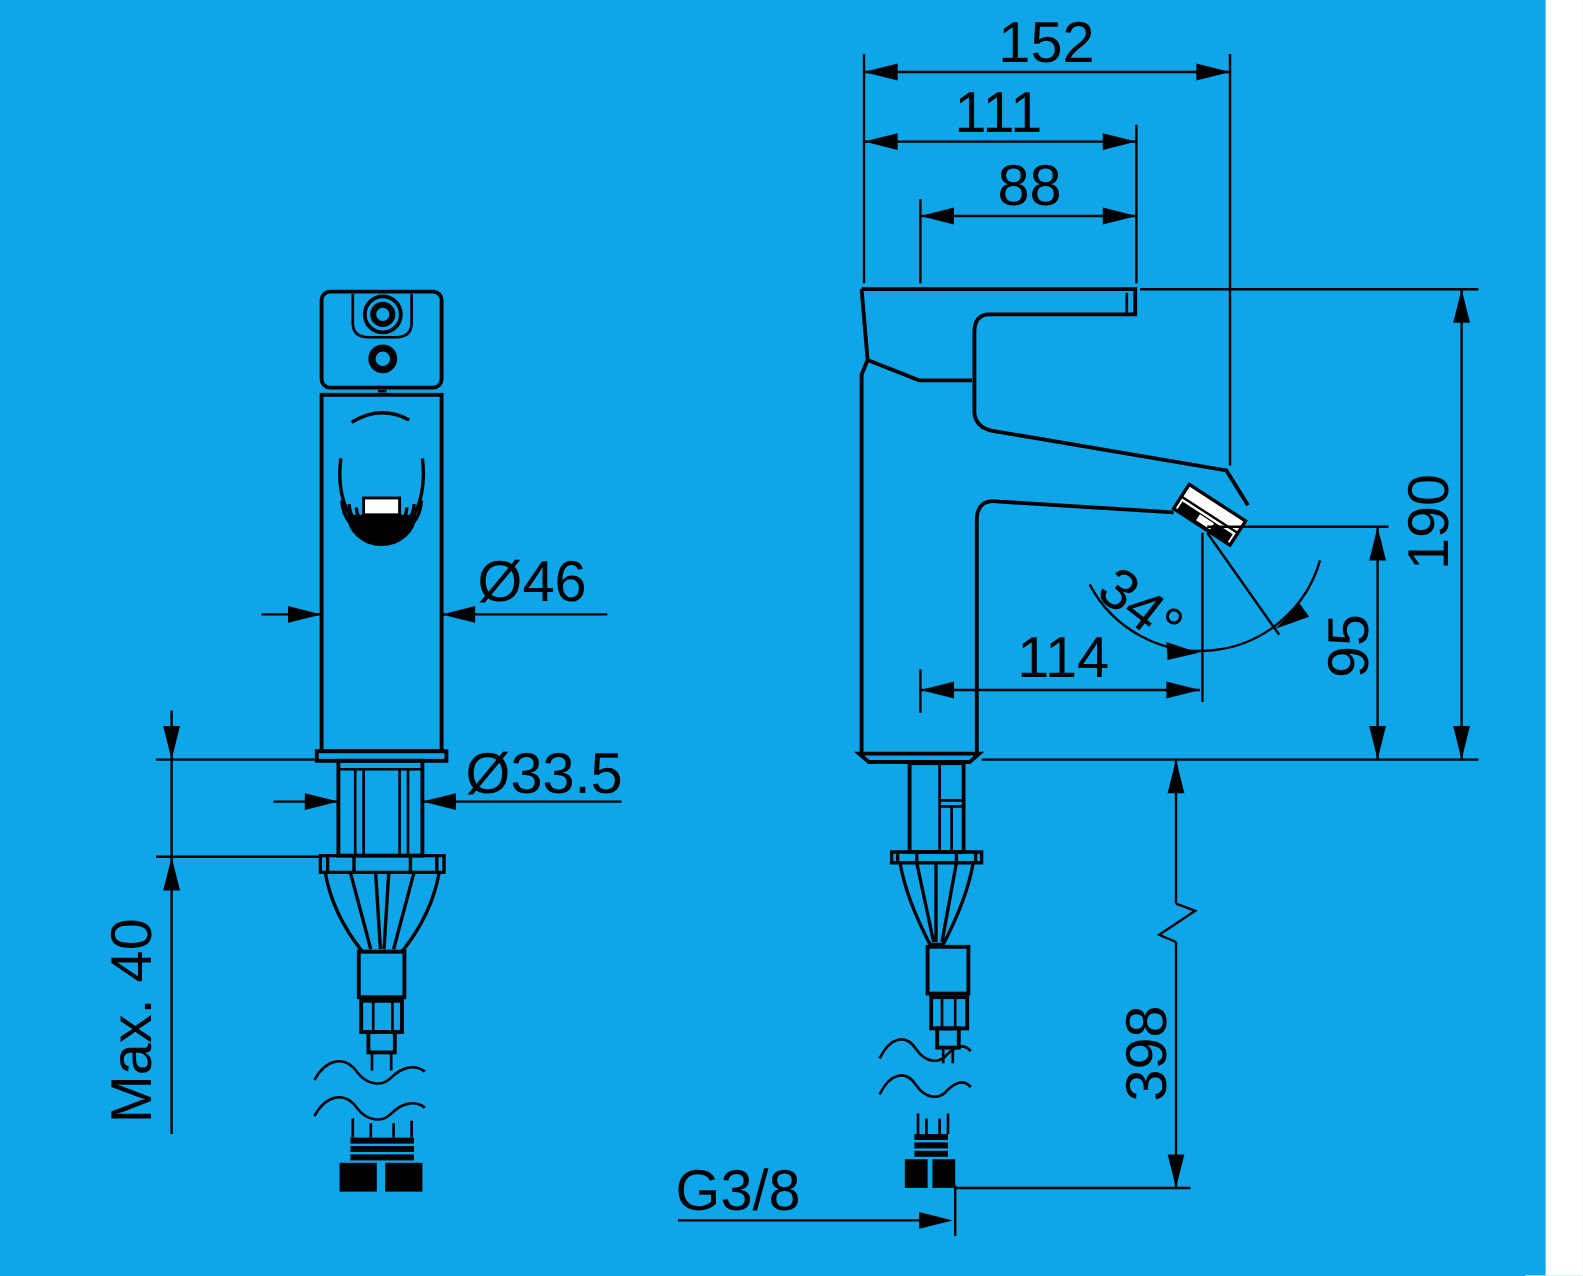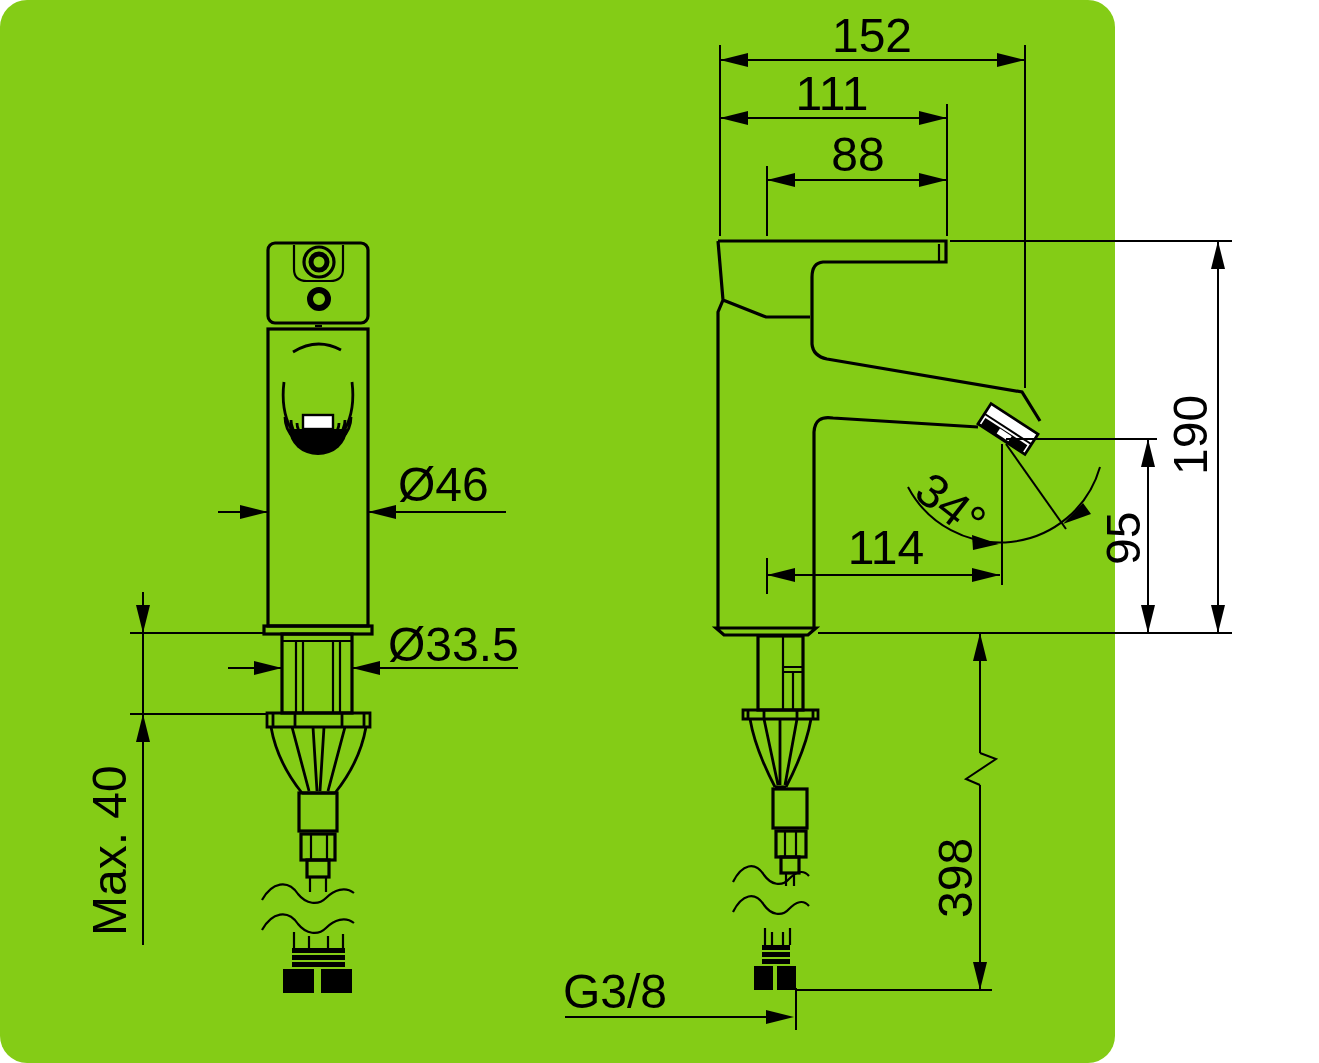--- a/index.html
+++ b/index.html
@@ -1,16 +1,16 @@
 <!DOCTYPE html>
 <html><head>
 <meta charset="utf-8">
 <style>
   html,body{margin:0;padding:0;background:#ffffff;}
-  .sheet{width:1115px;height:1063px;background:#84cc16;position:relative;border-radius:27px;}
+  .sheet{width:1288px;height:1063px;background:#0ea5e9;position:relative;}
   svg{display:block;}
   text{font-family:"Liberation Sans","DejaVu Sans",sans-serif;font-size:48px;fill:#000;}
   .outline{fill:none;stroke:#000;stroke-width:3.2;}
   .detail{fill:none;stroke:#000;stroke-width:2.2;}
   .detail28{fill:none;stroke:#000;stroke-width:2.8;}
   .dim{fill:none;stroke:#000;stroke-width:2;}
   .arrow{fill:#000;stroke:none;}
   .blackfill{fill:#000;stroke:none;}
 </style>
 </head>

